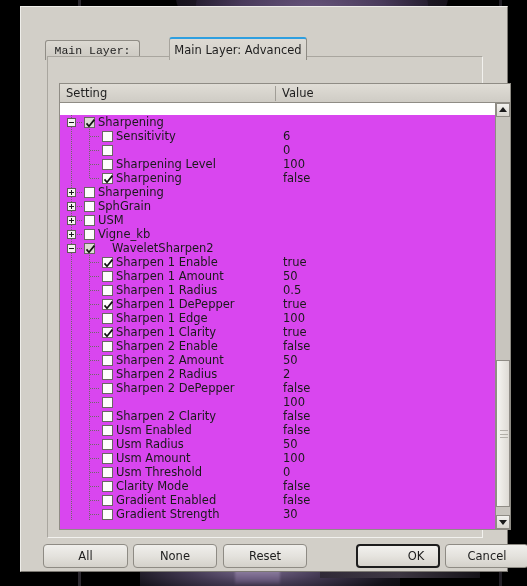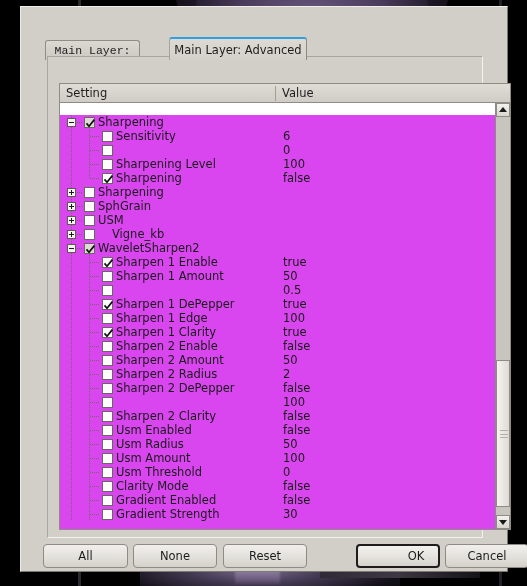--- a/index.html
+++ b/index.html
@@ -305,36 +305,36 @@
           <div class="row">
             <span class="guides">
               <span class="vline" style="left:11px"></span>
             </span>
             <span class="toggle" style="left:7px">
               <i class="h"></i>
               <i class="v"></i>
             </span>
             <span class="hline" style="left:17px;width:6px"></span>
             <span class="cbox" style="left:24px"></span>
-            <span class="label" style="left:52px">Vigne_kb</span>
+            <span class="label" style="left:38px">Vigne_kb</span>
           </div>
           <div class="row">
             <span class="guides">
               <span class="vline" style="left:11px"></span>
             </span>
             <span class="toggle" style="left:7px">
               <i class="h"></i>
             </span>
             <span class="hline" style="left:17px;width:6px"></span>
             <span class="cbox dim" style="left:24px">
               <svg width="11" height="11" viewBox="0 0 11 11">
                 <path d="M1.5 5.4 L4 8.2 L9.4 1.6" stroke="#111" stroke-width="1.7" fill="none"></path>
               </svg>
             </span>
-            <span class="label" style="left:38px">WaveletSharpen2</span>
+            <span class="label" style="left:52px">WaveletSharpen2</span>
           </div>
           <div class="row">
             <span class="guides">
               <span class="vline" style="left:11px"></span>
               <span class="vline" style="left:29px;height:14px"></span>
               <span class="hline" style="left:30px;width:10px"></span>
             </span>
             <span class="cbox" style="left:42px">
               <svg width="11" height="11" viewBox="0 0 11 11">
                 <path d="M1.5 5.4 L4 8.2 L9.4 1.6" stroke="#111" stroke-width="1.7" fill="none"></path>
@@ -353,20 +353,21 @@
             <span class="label" style="left:56px">Sharpen 1 Amount</span>
             <span class="value">50</span>
           </div>
           <div class="row">
             <span class="guides">
               <span class="vline" style="left:11px"></span>
               <span class="vline" style="left:29px;height:14px"></span>
               <span class="hline" style="left:30px;width:10px"></span>
             </span>
             <span class="cbox" style="left:42px"></span>
+            <span class="label" style="left:56px">Sharpen 1 Radius</span>
             <span class="value">0.5</span>
           </div>
           <div class="row">
             <span class="guides">
               <span class="vline" style="left:11px"></span>
               <span class="vline" style="left:29px;height:14px"></span>
               <span class="hline" style="left:30px;width:10px"></span>
             </span>
             <span class="cbox" style="left:42px">
               <svg width="11" height="11" viewBox="0 0 11 11">

